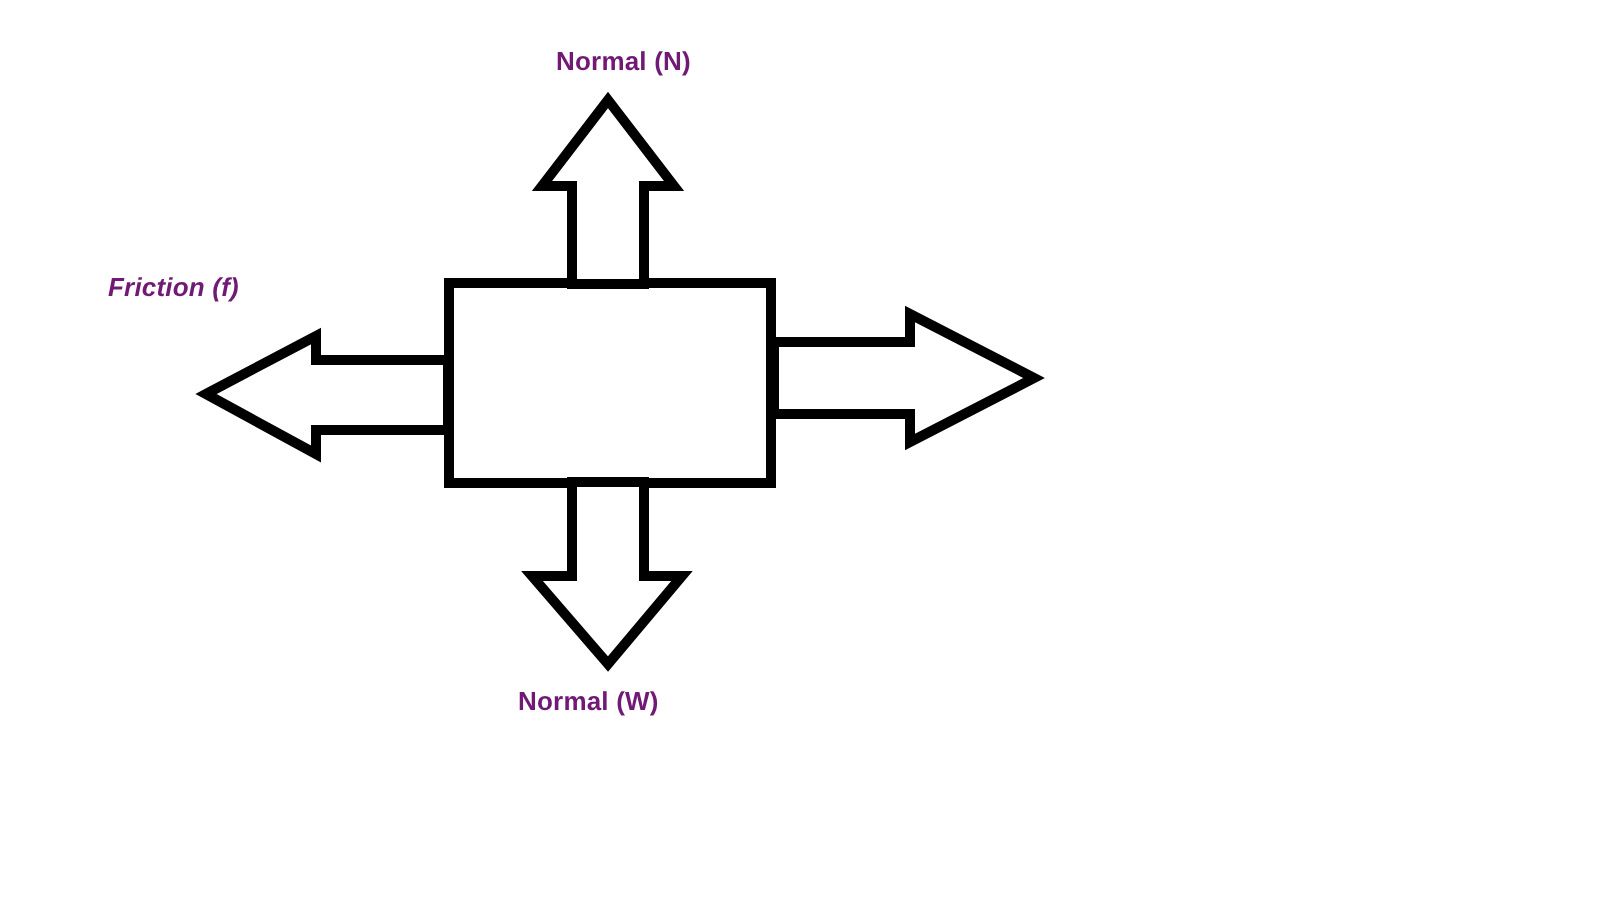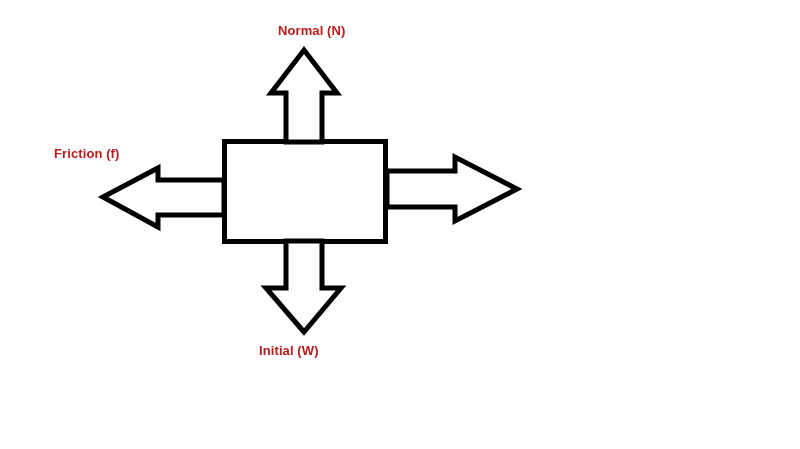--- a/index.html
+++ b/index.html
@@ -23,27 +23,27 @@
     top: 0;
     width: 800px;
     height: 449px;
     display: block;
   }
   .force-label {
     position: absolute;
     font-family: "Liberation Sans", sans-serif;
     font-size: 13px;
     font-weight: bold;
-    color: #b91c1c;
+    color: #701a75;
     white-space: nowrap;
     letter-spacing: 0.1px;
     line-height: 16px;
   }
   #label-normal   { left: 278px; top: 23px;  }
-  #label-friction { left: 54px;  top: 146px; }
+  #label-friction { left: 54px;  top: 136px; font-style: italic; }
   #label-push     { left: 531px; top: 237px; }
   #label-weight   { left: 259px; top: 343px; }
 </style>
 </head>
 <body>
 
 <div id="diagram-canvas">
 
   <svg id="fbd-svg" viewBox="0 0 800 449" xmlns="http://www.w3.org/2000/svg">
 
@@ -56,15 +56,15 @@
     <polygon points="103,197 158,168 158,180 224,180 224,215 158,215 158,227" fill="#FFFFFF" stroke="#000000" stroke-width="5" stroke-linejoin="miter"></polygon>
 
     <polygon points="517,189 455,157 455,171 387,171 387,207 455,207 455,221" fill="#FFFFFF" stroke="#000000" stroke-width="5" stroke-linejoin="miter"></polygon>
   </svg>
 
   <div class="force-label" id="label-normal">Normal (N)</div>
 
   <div class="force-label" id="label-friction">Friction (f)</div>
 
 
-  <div class="force-label" id="label-weight">Initial (W)</div>
+  <div class="force-label" id="label-weight">Normal (W)</div>
 
 </div>
 
 </body></html>

